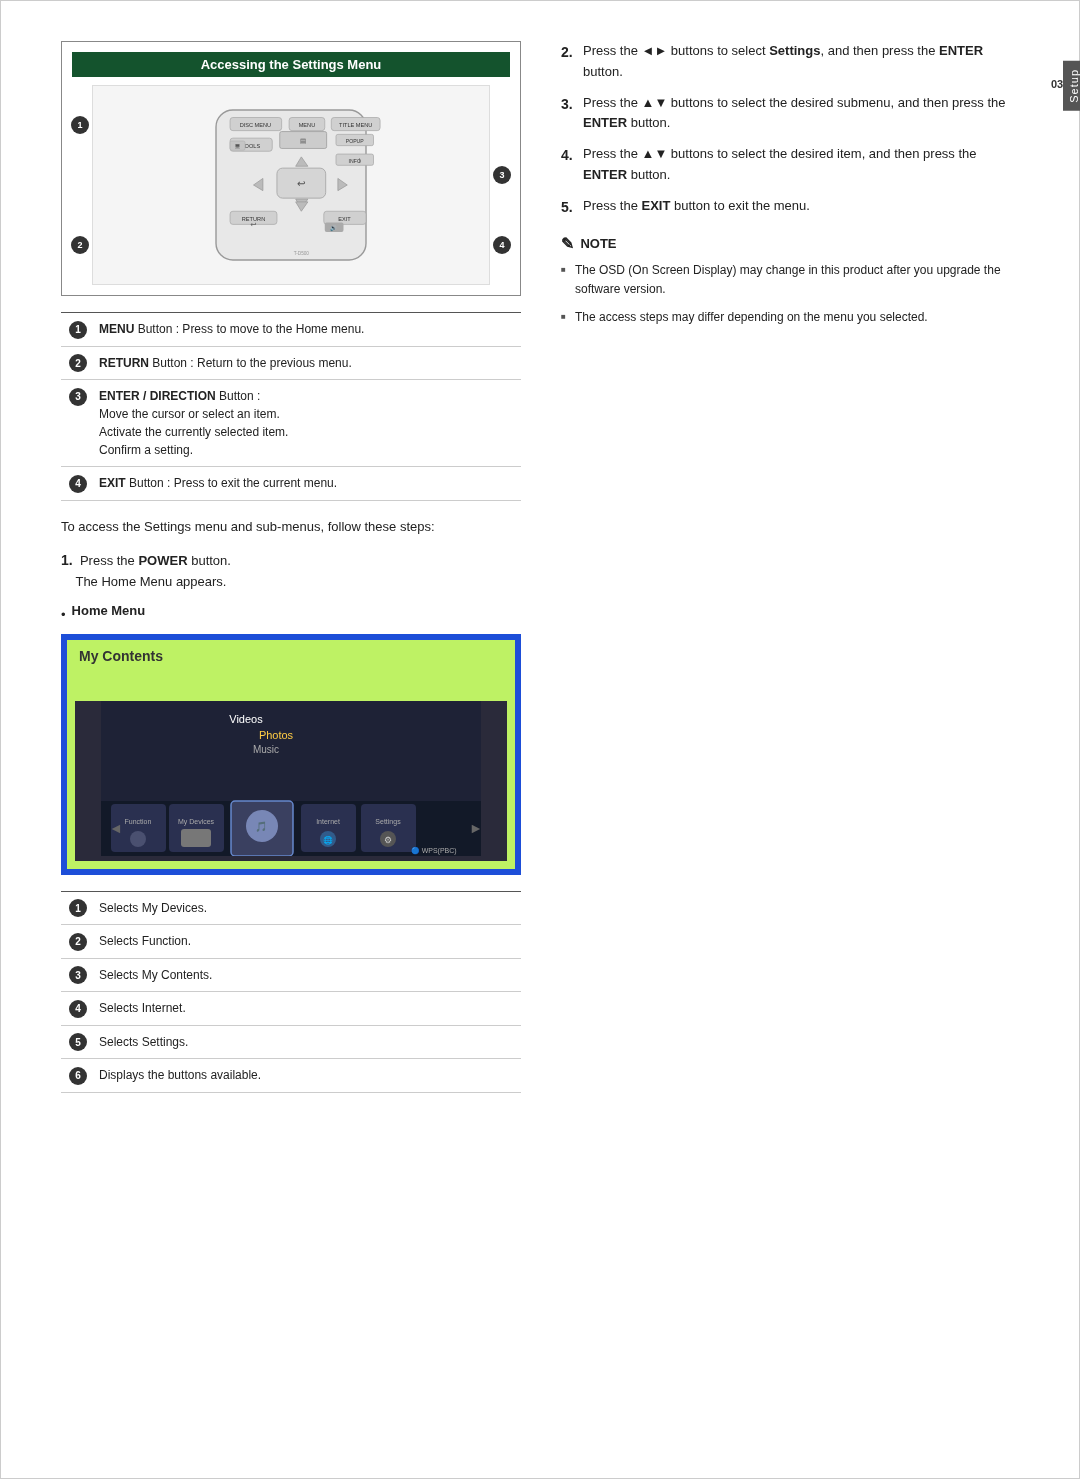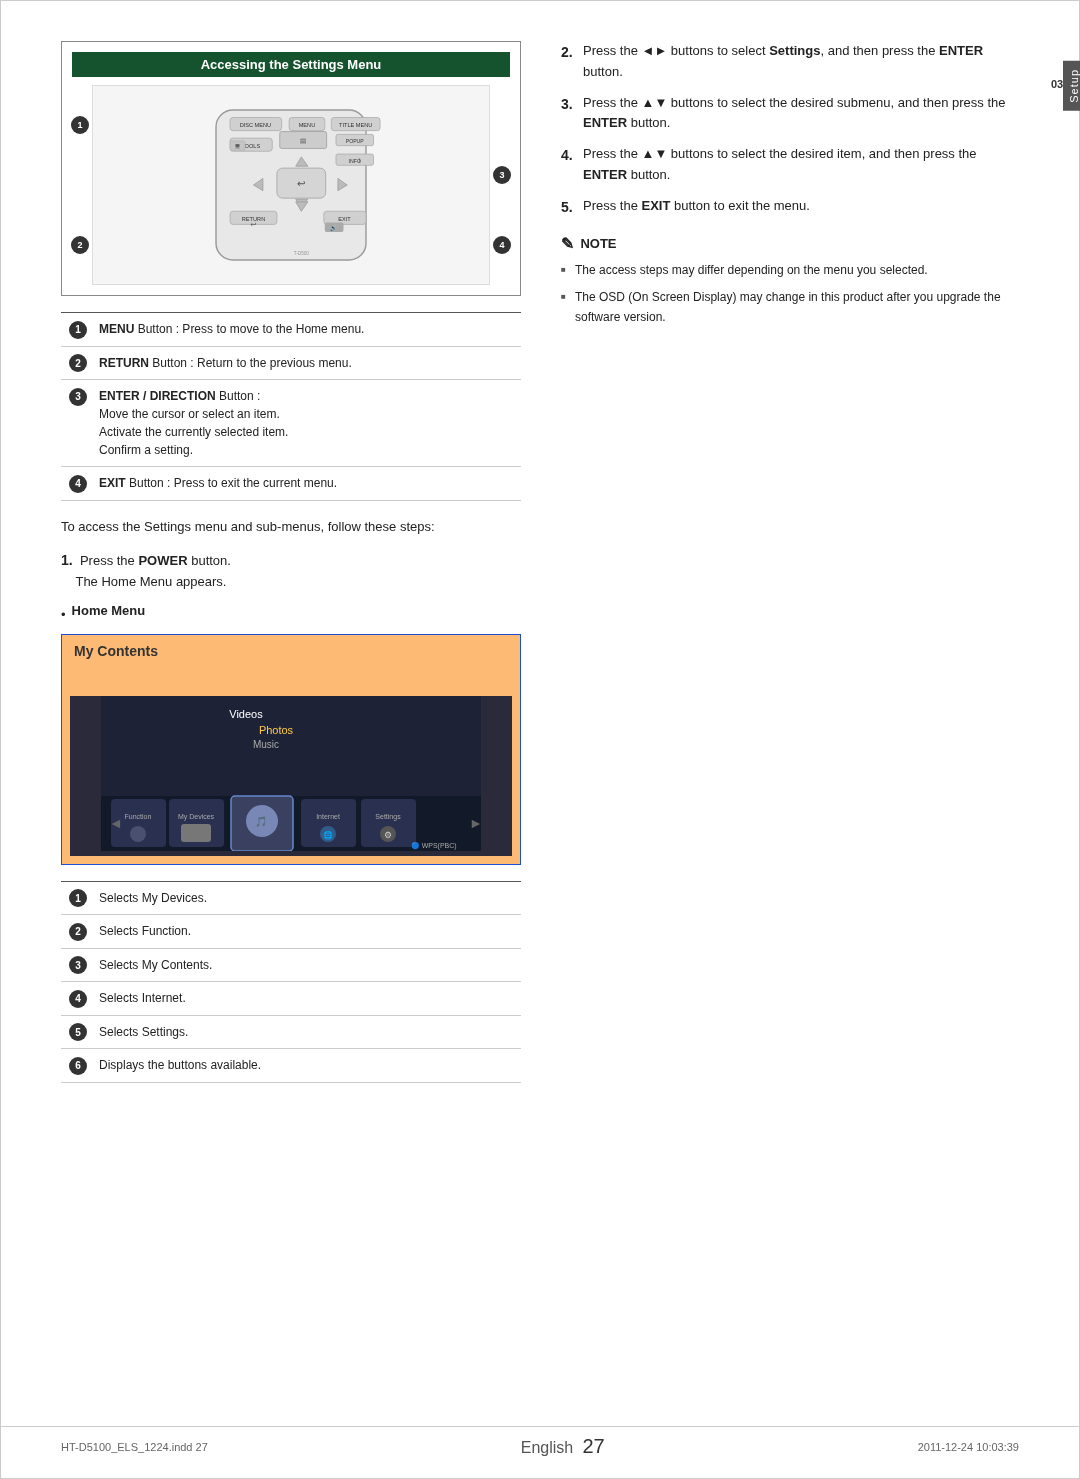--- a/index.html
+++ b/index.html
@@ -150,25 +150,25 @@
 
     
     .home-menu-label {
       font-size: 13px;
       font-weight: bold;
       margin-bottom: 8px;
     }
 
     
     .my-contents-box {
-      border: 1px solid #1d4ed8;
+      border: 6px solid #1d4ed8;
       padding: 8px;
       margin-bottom: 16px;
       position: relative;
-      background: #fdba74;
+      background: #bef264;
     }
 
     .my-contents-title {
       font-size: 14px;
       font-weight: bold;
       color: #333;
       margin-bottom: 6px;
       padding-left: 4px;
     }
 
@@ -484,35 +484,26 @@
         </li>
       </ol>
 
       <div class="note-section">
         <div class="note-header">
           <span style="font-size:16px;">✎</span>
           <span>NOTE</span>
         </div>
         <ul class="note-list">
           <li>
-            The access steps may differ depending on the menu you selected.
+            The OSD (On Screen Display) may change in this product after you upgrade the software version.
           </li>
           <li>
-            The OSD (On Screen Display) may change in this product after you upgrade the software version.
+            The access steps may differ depending on the menu you selected.
           </li>
         </ul>
       </div>
 
     </div>
 
   </div>
 
-  <div class="page-footer">
-    <span>HT-D5100_ELS_1224.indd  27</span>
-    <span>
-      <span class="english-label">English</span>
-      &nbsp;
-      <span class="page-number">27</span>
-    </span>
-    <span>2011-12-24     10:03:39</span>
-  </div>
 
 </div>
 
 </body></html>

